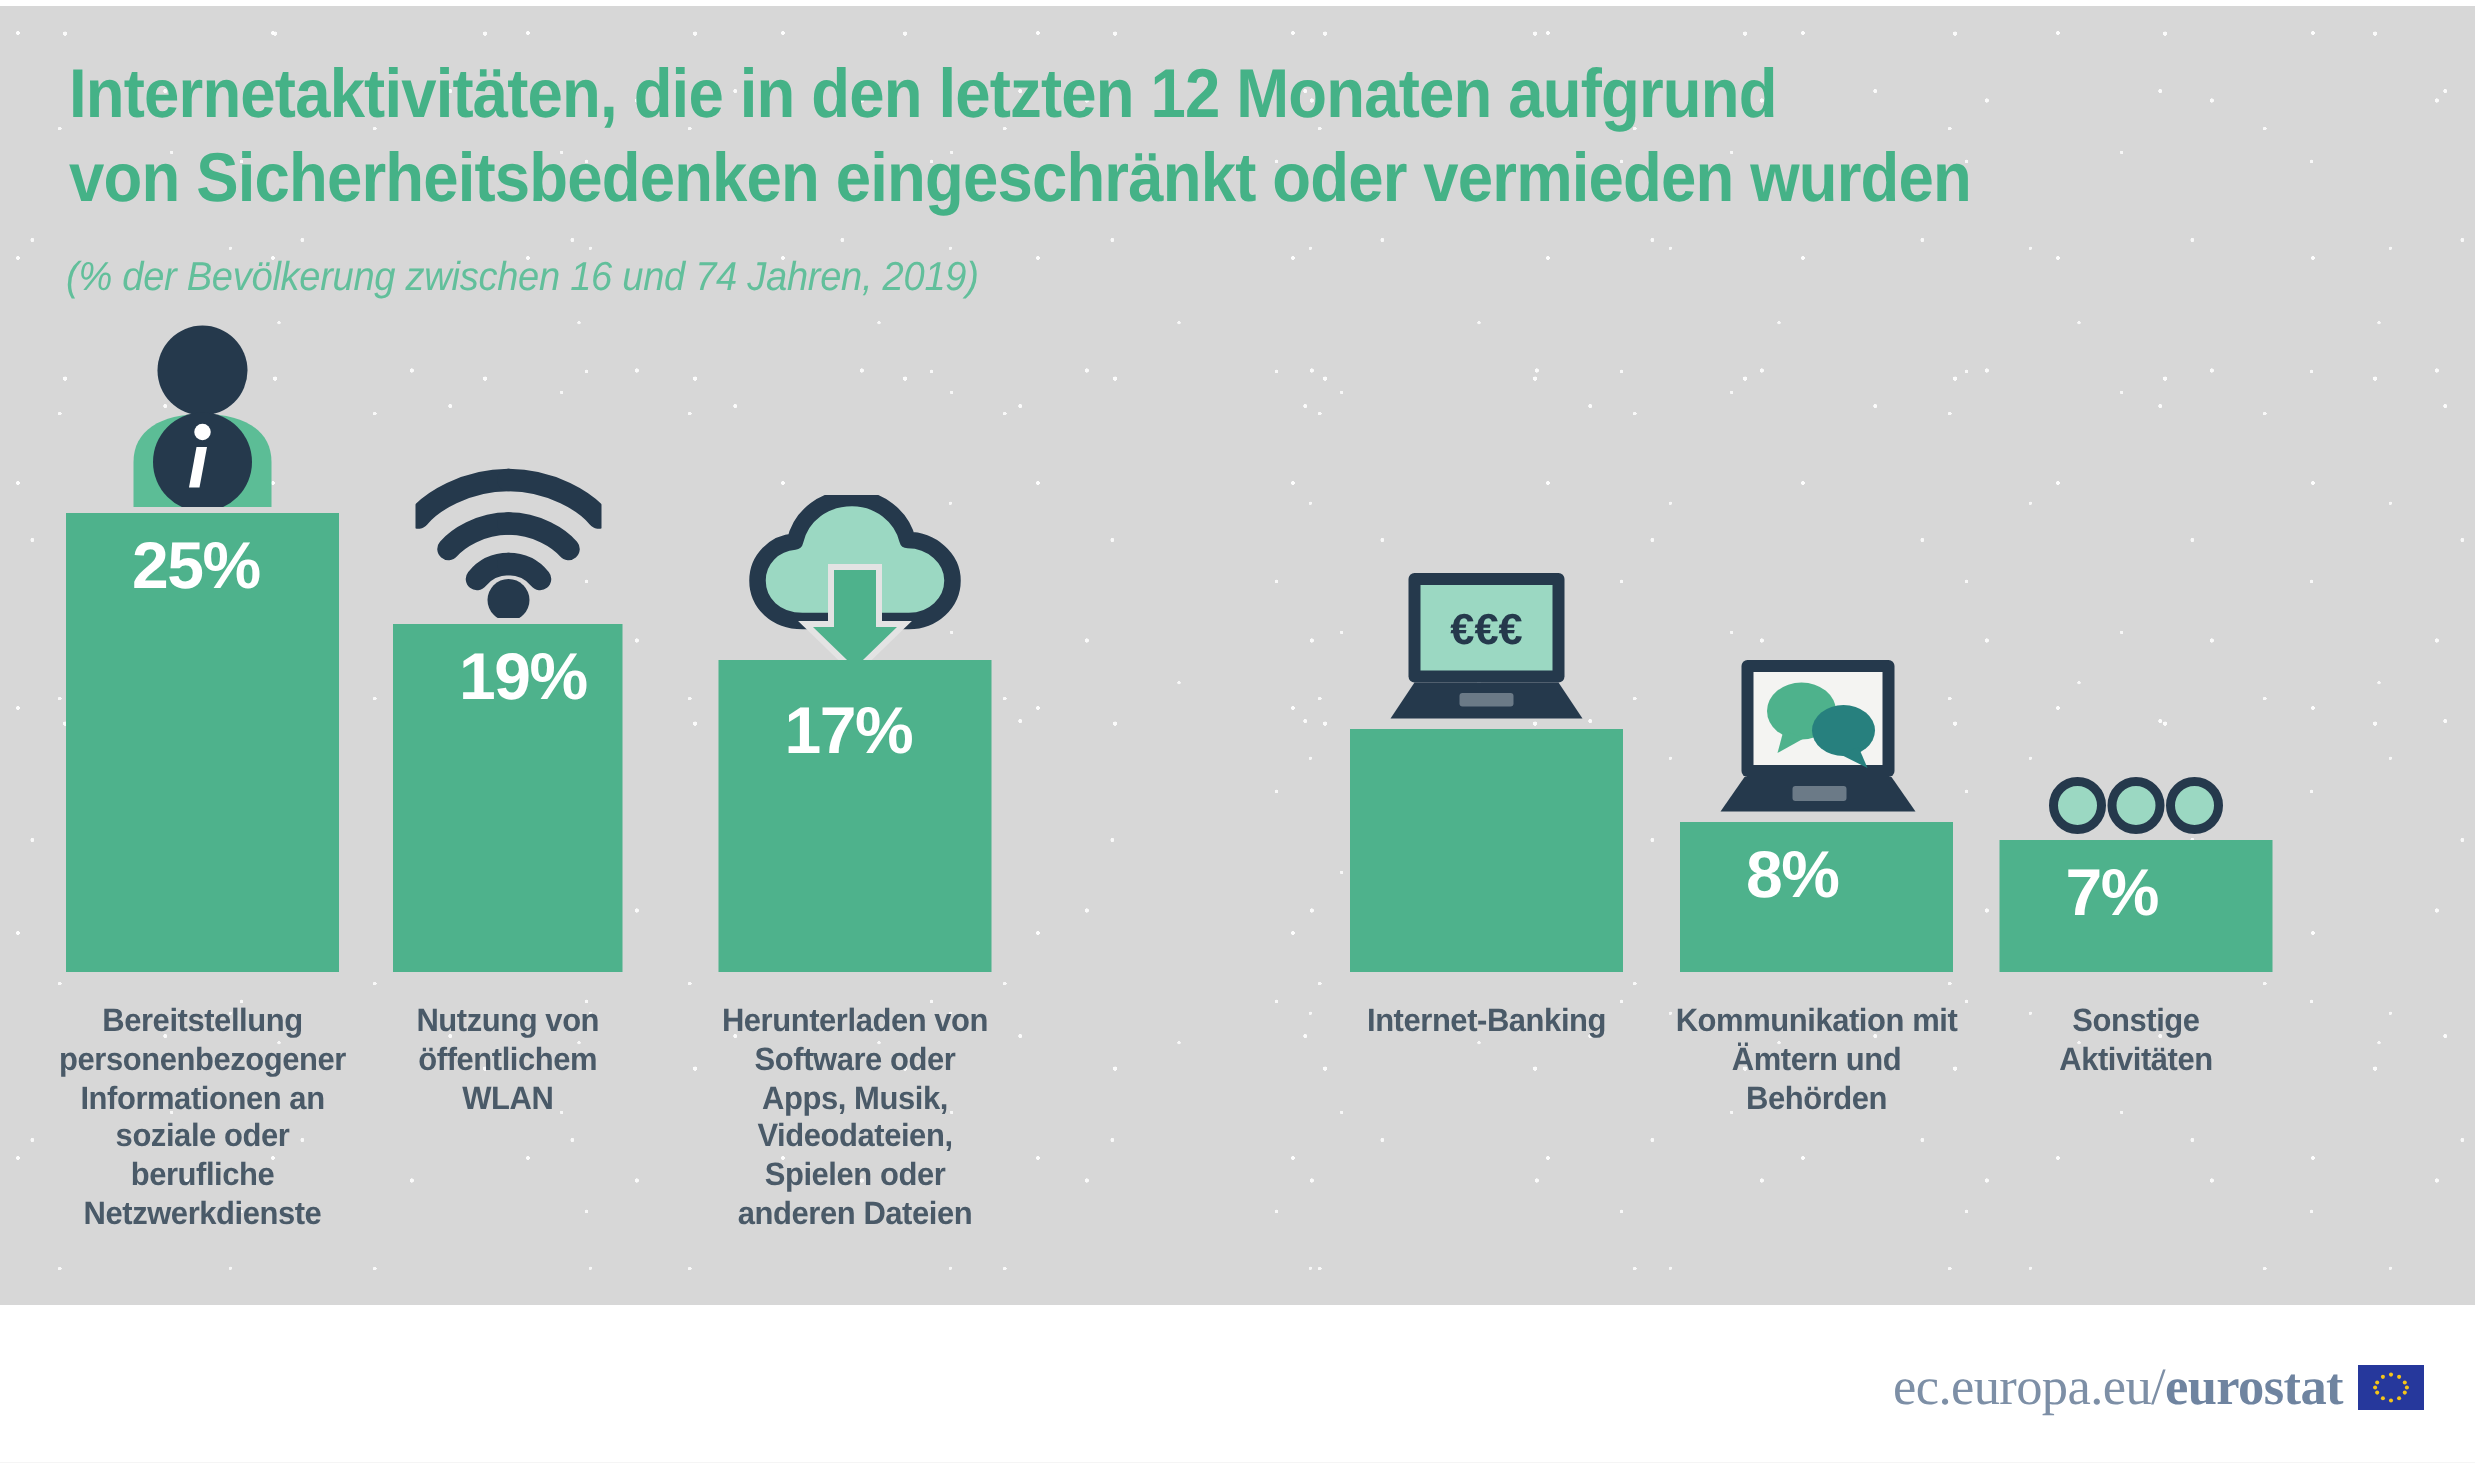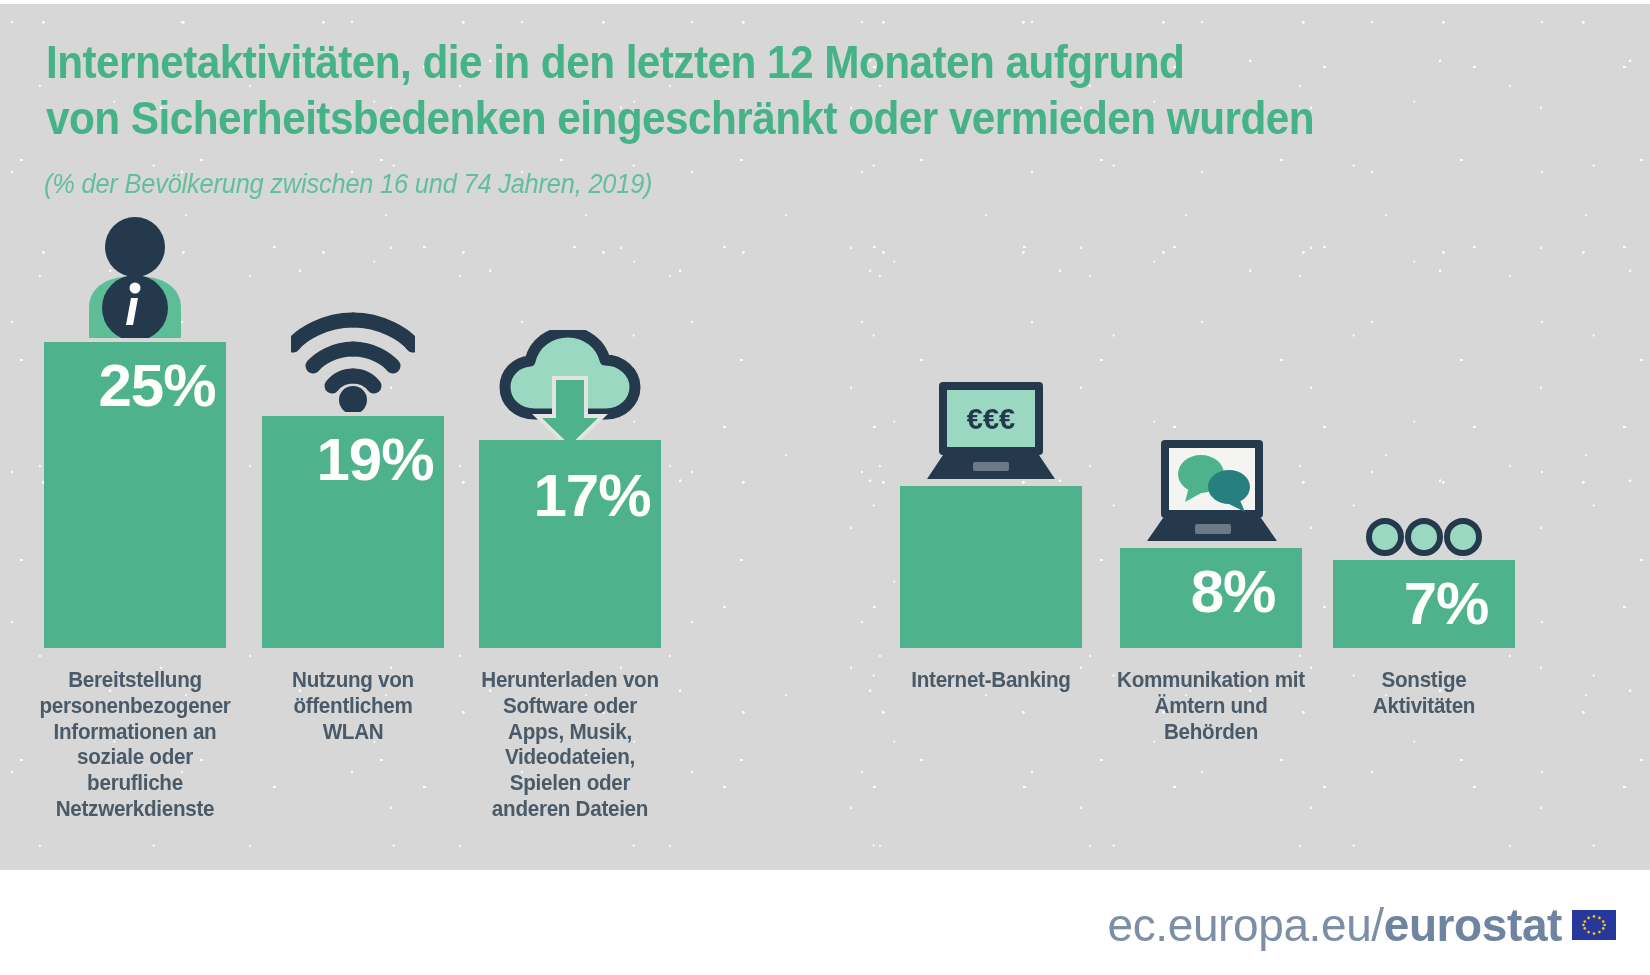--- a/index.html
+++ b/index.html
@@ -66,24 +66,24 @@
   
   .bars { position:absolute; left:0; top:0; width:1650px; height:866px; }
   .bar-col { position:absolute; bottom:222px; }
   .bar {
     position:absolute; bottom:0; left:0;
     width:100%;
     background:#4eb28c;
   }
   .bar-value {
     position:absolute; left:0; width:100%;
-    text-align:center;
+    text-align:left;
     color:#ffffff;
     font-weight:bold;
-    font-size:60px;
+    font-size:44px;
     line-height:1;
     letter-spacing:-1px;
     top:14px;
     padding-left:44px;
   }
   .bar-label {
     position:absolute; top:100%; left:-14px; right:-14px;
     margin-top:20px;
     text-align:center;
     color:#4a5a68;
@@ -103,24 +103,24 @@
 
   
   .footer {
     position:absolute; left:0; top:866px;
     width:1650px; height:109px;
     background:#ffffff;
     display:flex; align-items:center; justify-content:flex-end;
     padding-right:34px;
   }
   .footer-url {
-    font-size:46px;
+    font-size:35px;
     color:#7d8fa6;
     letter-spacing:-0.4px;
-    font-family:Liberation Sans, sans-serif;
+    font-family:Liberation Serif, serif;
   }
   .footer-url b { color:#6f84a0; font-weight:bold; }
   .eu-flag {
     width:44px; height:30px; background:#26389c;
     margin-left:10px; position:relative; display:inline-block;
     vertical-align:middle;
   }
 </style>
 </head>
 <body>
@@ -149,21 +149,21 @@
       </div>
       <div class="bar" style="height:306px;"></div>
       <div class="bar-value">25%</div>
       <div class="bar-label">Bereitstellung
 personenbezogener
 Informationen an
 soziale oder berufliche
 Netzwerkdienste</div>
     </div>
 
-    <div class="bar-col" style="left:262px; width:182px; height:232px;">
+    <div class="bar-col" style="left:262px; width:153px; height:232px;">
       <div class="icon-wrap">
         <svg width="124" height="108" viewBox="0 0 124 108">
           <path d="M62 16 C33 16 10 31 2 41" fill="none" stroke="#25394c" stroke-width="15" stroke-linecap="round"></path>
           <path d="M62 16 C91 16 114 31 122 41" fill="none" stroke="#25394c" stroke-width="15" stroke-linecap="round"></path>
           <path d="M62 45 C43 45 28 55 22 62" fill="none" stroke="#25394c" stroke-width="15" stroke-linecap="round"></path>
           <path d="M62 45 C81 45 96 55 102 62" fill="none" stroke="#25394c" stroke-width="15" stroke-linecap="round"></path>
           <path d="M62 72 C52 72 45 77 41 82" fill="none" stroke="#25394c" stroke-width="15" stroke-linecap="round"></path>
           <path d="M62 72 C72 72 79 77 83 82" fill="none" stroke="#25394c" stroke-width="15" stroke-linecap="round"></path>
           <circle cx="62" cy="96" r="14" fill="#25394c"></circle>
         </svg>

